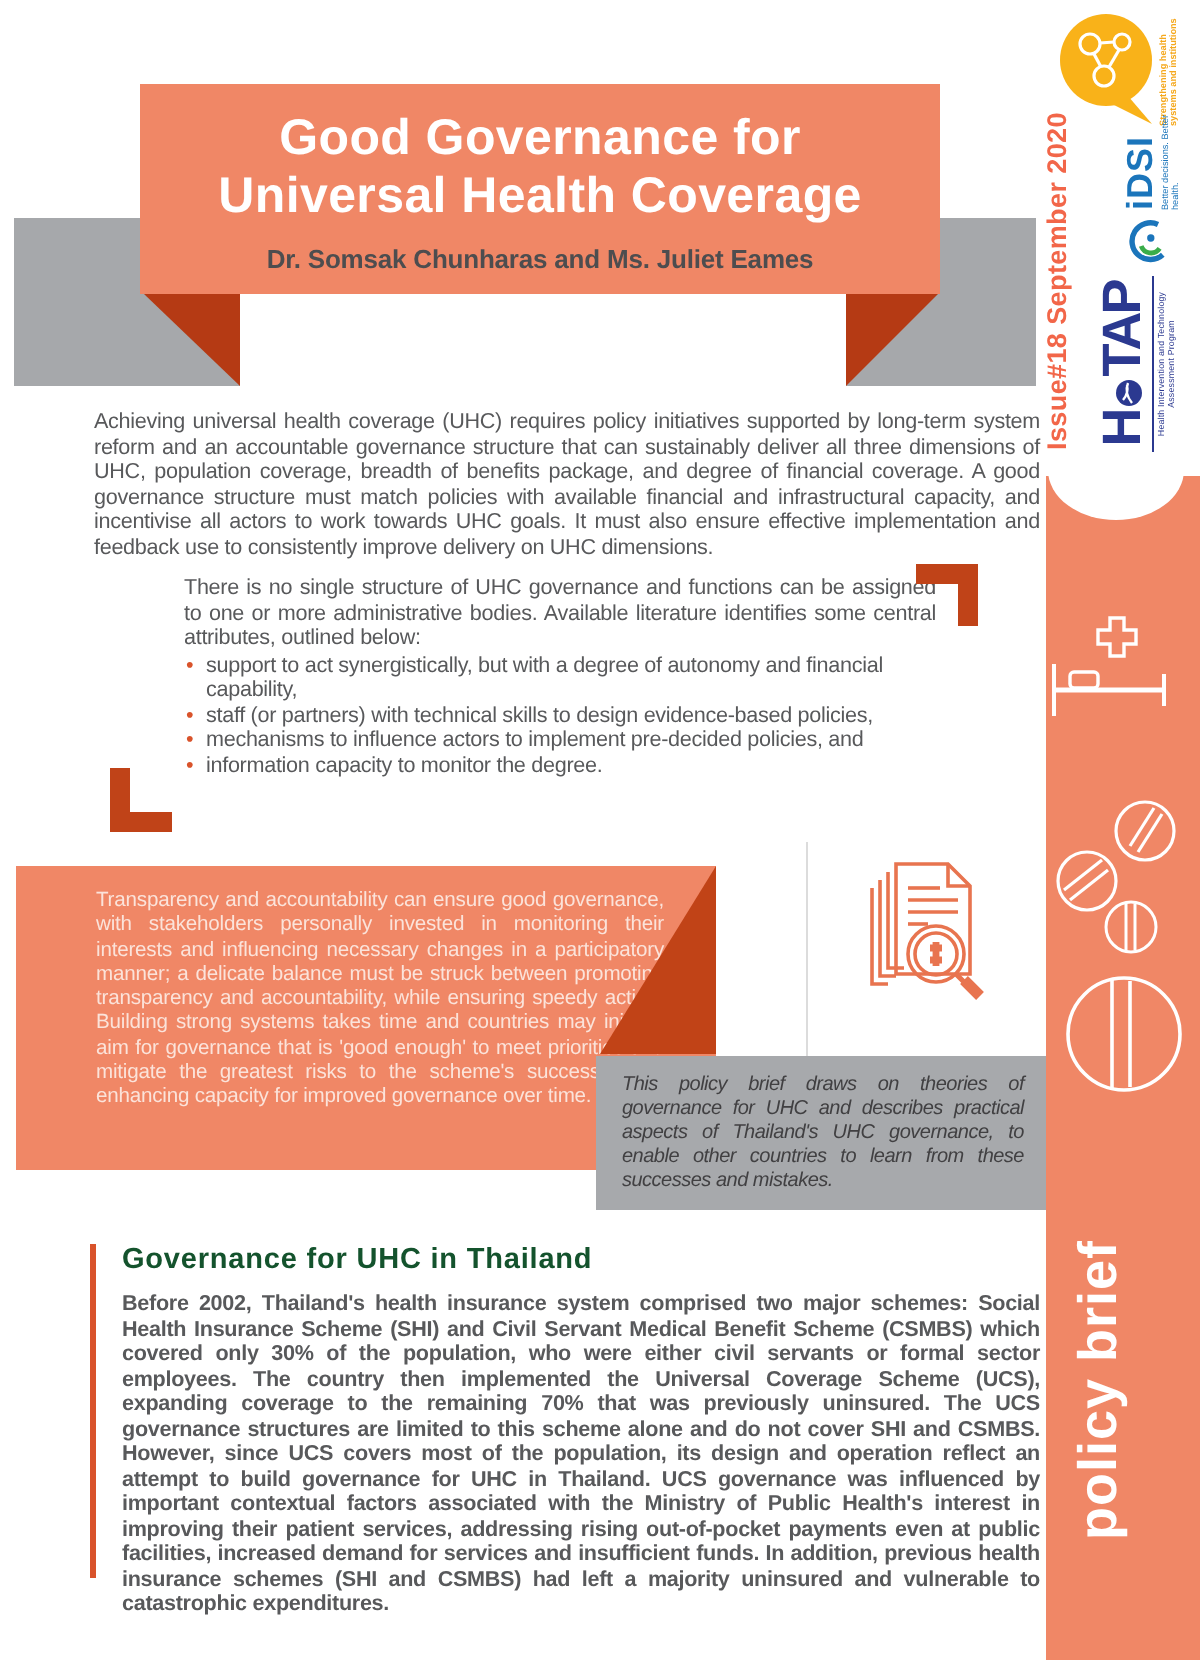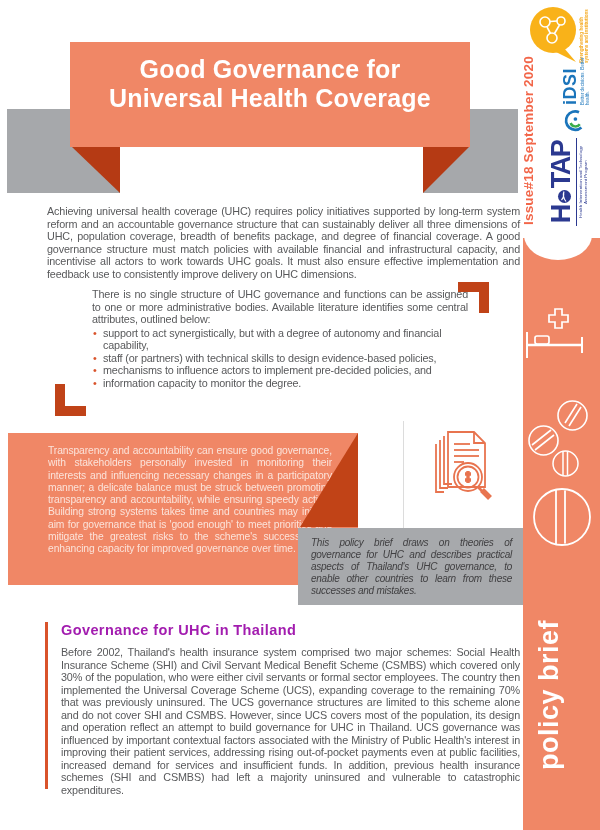--- a/index.html
+++ b/index.html
@@ -39,22 +39,22 @@
                   clip-path:polygon(100% 0,100% 100%,0 100%);}
 
   
   .briefbox{left:298px;top:528px;width:225px;height:77px;background:#A7A9AC;font-style:italic;}
   .briefbox p{margin:0;padding:9px 11px 0 13px;font-size:10px;line-height:12.1px;color:#414042;
               text-align:justify;letter-spacing:-.25px;}
   .faint-line{left:403px;top:421px;width:1px;height:107px;background:#DCDCDC;}
 
   
   .section-rule{left:45px;top:622px;width:3px;height:167px;background:#D9532B;}
-  .section-heading{left:61px;top:622px;width:430px;font-size:14.5px;font-weight:bold;color:#a21caf;letter-spacing:.4px;}
-  .section-para{left:61px;top:646px;width:459px;}
+  .section-heading{left:61px;top:622px;width:430px;font-size:14.5px;font-weight:bold;color:#14532d;letter-spacing:.4px;}
+  .section-para{left:61px;top:646px;width:459px;font-weight:bold;}
 
   
   .side-strip{left:523px;top:238px;width:77px;height:592px;background:#F08766;}
   .side-notch{left:524px;top:210px;width:68px;height:50px;background:#ffffff;border-radius:50%;}
 
   .vrot{transform:rotate(-90deg);transform-origin:0 0;}
   .issue-text{left:521px;top:225px;width:180px;height:23px;font-size:13.5px;font-weight:bold;color:#F26649;letter-spacing:.2px;}
   .bubble-tagline{left:579px;top:63px;width:55px;height:16px;font-size:4.6px;line-height:5px;font-weight:bold;color:#F5A81C;}
 
   .idsi-block{left:551px;top:133px;width:78px;height:48px;display:flex;align-items:center;gap:4px;}
@@ -78,20 +78,21 @@
   <div class="abs gray-wing wing-left"></div>
   <div class="abs gray-wing wing-right"></div>
   <div class="abs fold fold-left"></div>
   <div class="abs fold fold-right"></div>
 
   <div class="abs banner">
     <h1>
       <span>Good Governance for</span><br>
       <span>Universal Health Coverage</span>
     </h1>
+    <div class="authors">Dr. Somsak Chunharas and Ms. Juliet Eames</div>
   </div>
 
   <div class="abs para intro">Achieving universal health coverage (UHC) requires policy initiatives supported by long-term system reform and an accountable governance structure that can sustainably deliver all three dimensions of UHC, population coverage, breadth of benefits package, and degree of financial coverage. A good governance structure must match policies with available financial and infrastructural capacity, and incentivise all actors to work towards UHC goals. It must also ensure effective implementation and feedback use to consistently improve delivery on UHC dimensions.</div>
 
   <div class="abs para attributes">
     <span>There is no single structure of UHC governance and functions can be assigned to one or more administrative bodies. Available literature identifies some central attributes, outlined below:</span>
     <ul>
       <li>support to act synergistically, but with a degree of autonomy and financial capability,</li>
       <li>staff (or partners) with technical skills to design evidence-based policies,</li>
       <li>mechanisms to influence actors to implement pre-decided policies, and</li>

